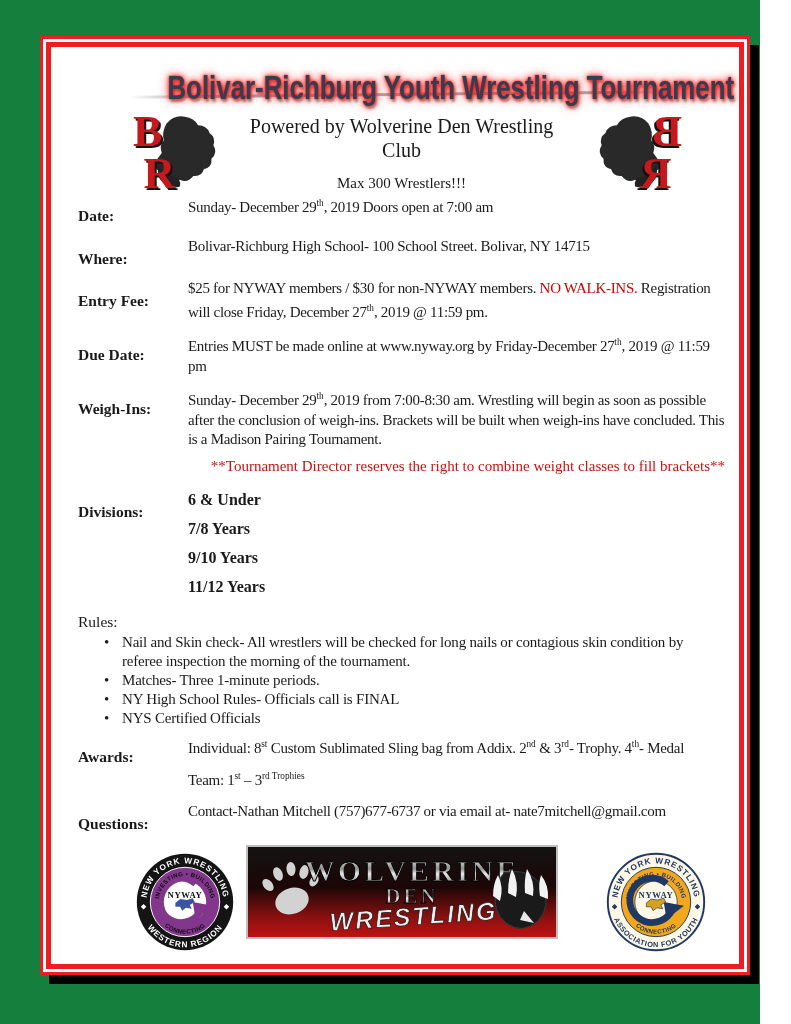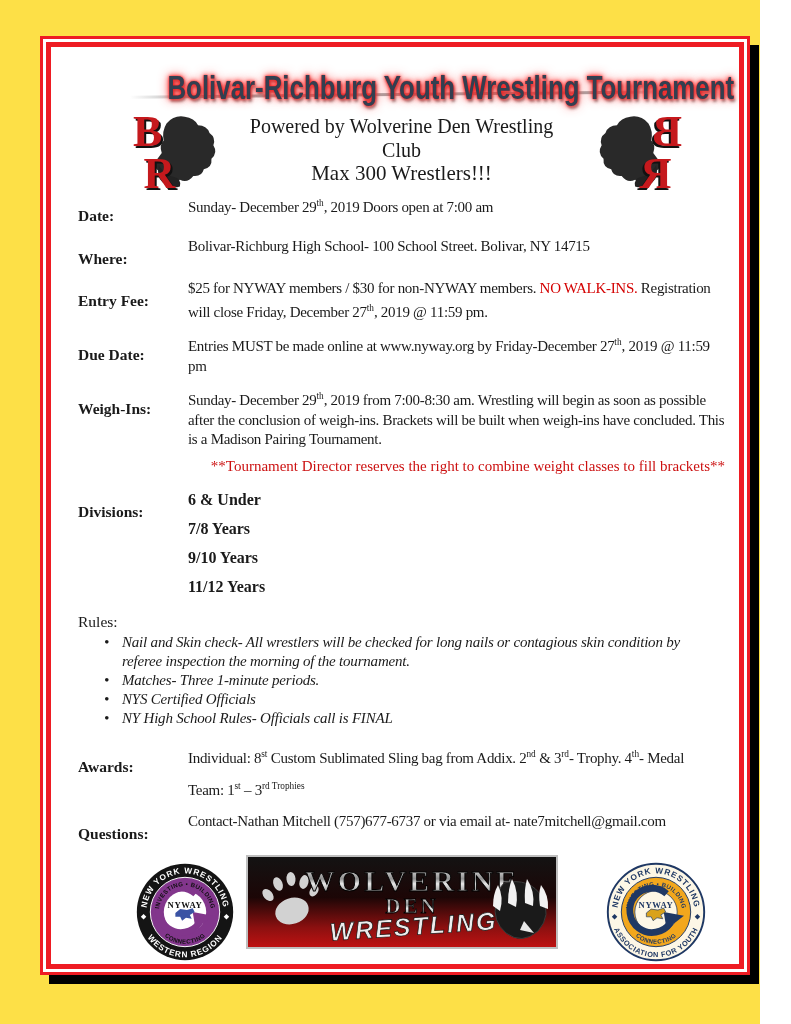--- a/index.html
+++ b/index.html
@@ -1,19 +1,19 @@
 <!DOCTYPE html>
 <html><head>
 <meta charset="utf-8">
 <style>
   * { margin:0; padding:0; box-sizing:border-box; }
   html,body { background:#fff; }
   body { width:791px; height:1024px; font-family:"Liberation Serif", serif; color:#1a1a1a; }
 
-  .sheet { position:relative; width:760px; height:1024px; background:#fde047; overflow:hidden; }
+  .sheet { position:relative; width:760px; height:1024px; background:#15803d; overflow:hidden; }
 
   .frame-outer {
     position:absolute; left:40px; top:36px; width:710px; height:939px;
     border:3px solid #ee1c23; padding:3px; background:#fff;
     box-shadow:9px 9px 0 #000;
   }
   .frame-inner {
     width:100%; height:100%; border:5px solid #ee1c23;
     padding:14px 14px 0 27px; overflow:hidden; position:relative;
   }
@@ -32,35 +32,35 @@
     transform:scaleX(0.76); transform-origin:center;
     text-shadow:0 0 2px #ff1a1a, 0 0 6px rgba(255,0,0,.95), 0 0 12px rgba(255,30,30,.8),
                 2px 3px 3px rgba(140,140,140,.9);
   }
   .header-band { position:relative; height:80px; }
   .br-logo { position:absolute; top:-4px; width:96px; height:86px; }
   .br-logo.left { left:52px; }
   .br-logo.right { right:40px; transform:scaleX(-1); }
   .header-center { text-align:center; padding:0 160px; }
   .subtitle { font-size:20px; line-height:24px; margin-top:7px; }
-  .maxline { font-size:21px; line-height:22px; font-weight:normal; }
+  .maxline { font-size:15px; line-height:22px; margin-top:10px; font-weight:normal; }
 
   
   .row { display:flex; margin-bottom:11px; }
   .row .label { width:110px; flex:none; font-weight:bold; font-size:15.5px; line-height:19.5px;margin-top:12px; }
   .row .value { flex:1; max-width:540px; font-size:15px; line-height:19.5px; letter-spacing:-0.3px; }
   .value .sup, .rich .sup { font-size:0.62em; vertical-align:super; letter-spacing:0; }
   .value .red { color:#d40000; font-weight:normal; }
 
   .note { text-align:right; color:#cc1111; font-size:15px; line-height:19.5px; margin:3px 0 14px 0; }
 
   .divisions .items .div-item { font-weight:bold; font-size:16px; line-height:20px; margin-bottom:9px; }
 
   .rules-label { font-weight:normal; font-size:15.5px; line-height:19.5px; margin-bottom:1px; }
-  ul.rules { list-style:none; margin-bottom:17px;font-style:italic; }
+  ul.rules { list-style:none; margin-bottom:7px; }
   ul.rules li { position:relative; padding-left:44px; font-size:15px; line-height:19px; letter-spacing:-0.2px; max-width:635px; }
   ul.rules li::before { content:"•"; position:absolute; left:26px; top:0; font-size:15px; }
 
   .awards-line1 { white-space:nowrap; }
   .awards-team { margin-top:9px; }
 
   
   .logo-row { position:relative; height:120px; margin-top:12px; }
   .badge { position:absolute; top:4px; width:106px; height:106px; }
   .badge.left { left:54px; }
@@ -148,22 +148,22 @@
           <div class="div-item">7/8 Years</div>
           <div class="div-item">9/10 Years</div>
           <div class="div-item">11/12 Years</div>
         </div>
       </div>
 
       <div class="rules-label">Rules:</div>
       <ul class="rules">
         <li>Nail and Skin check- All wrestlers will be checked for long nails or contagious skin condition by referee inspection the morning of the tournament.</li>
         <li>Matches- Three 1-minute periods.</li>
+        <li>NY High School Rules- Officials call is FINAL</li>
         <li>NYS Certified Officials</li>
-        <li>NY High School Rules- Officials call is FINAL</li>
       </ul>
 
       <div class="row">
         <div class="label">Awards:</div>
         <div class="value">
           <div class="rich awards-line1"><span>Individual: 8</span><span class="sup">st</span><span>  Custom Sublimated Sling bag from Addix. 2</span><span class="sup">nd</span><span> &amp; 3</span><span class="sup">rd</span><span>- Trophy. 4</span><span class="sup">th</span><span>- Medal</span></div>
           <div class="rich awards-team"><span>Team: 1</span><span class="sup">st</span><span> – 3</span><span class="sup">rd Trophies</span></div>
         </div>
       </div>
 

